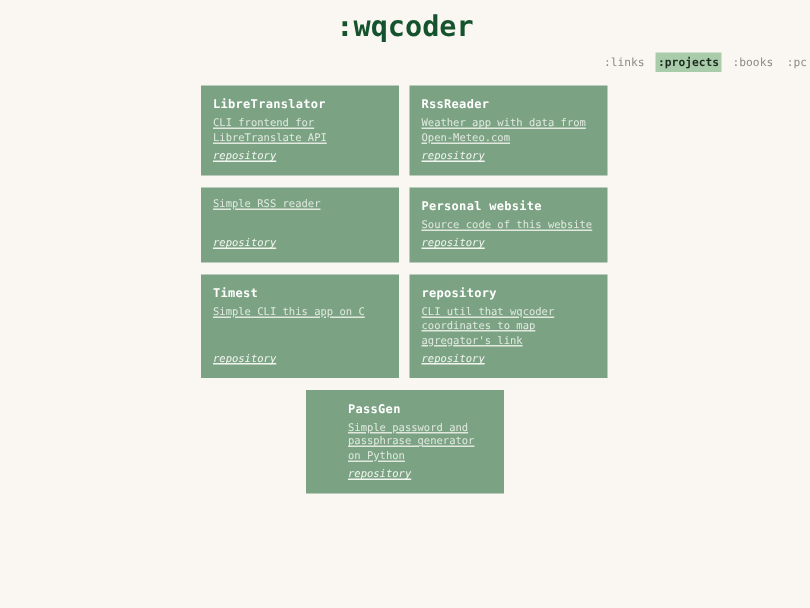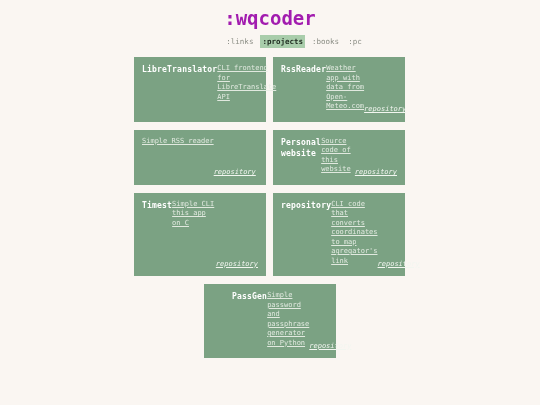--- a/index.html
+++ b/index.html
@@ -17,27 +17,27 @@
     width: 540px;
     height: 405px;
     box-sizing: border-box;
     padding-top: 8px;
   }
   .site-title {
     text-align: center;
     font-family: "DejaVu Sans Mono", "Liberation Mono", monospace;
     font-size: 19px;
     font-weight: bold;
-    color: #a21caf;
+    color: #14532d;
     letter-spacing: 0px;
     margin: 0 0 7px 0;
     line-height: 20px;
   }
   .nav {
-    text-align: center;
+    text-align: right;
     font-size: 7.5px;
     line-height: 11px;
     margin-bottom: 9px;
     white-space: nowrap;
     padding-left: 48px;
   }
   .nav-item {
     color: #8a8d84;
     padding: 1px 2px;
     text-decoration: none;
@@ -65,21 +65,21 @@
     gap: 7px;
     align-items: stretch;
   }
   .card {
     background: #7ba283;
     box-sizing: border-box;
     padding: 7px 8px 7px 8px;
     width: 132px;
     flex: 0 0 132px;
     display: flex;
-    flex-direction: row;
+    flex-direction: column;
   }
   .card-wide-center {
     margin: 0 auto;
     padding-left: 28px;
   }
   .card-title {
     color: #ffffff;
     font-size: 8px;
     font-weight: bold;
     line-height: 11px;
@@ -144,21 +144,21 @@
     </div>
 
     <div class="row">
       <div class="card">
         <div class="card-title">Timest</div>
         <div class="card-desc">Simple CLI this app on C</div>
         <a class="card-link">repository</a>
       </div>
       <div class="card">
         <div class="card-title">repository</div>
-        <div class="card-desc">CLI code that converts coordinates to map agregator's link</div>
+        <div class="card-desc">CLI util that wqcoder coordinates to map agregator's link</div>
         <a class="card-link">repository</a>
       </div>
     </div>
 
     <div class="row">
       <div class="card card-wide-center">
         <div class="card-title">PassGen</div>
         <div class="card-desc">Simple password and passphrase generator on Python</div>
         <a class="card-link">repository</a>
       </div>

